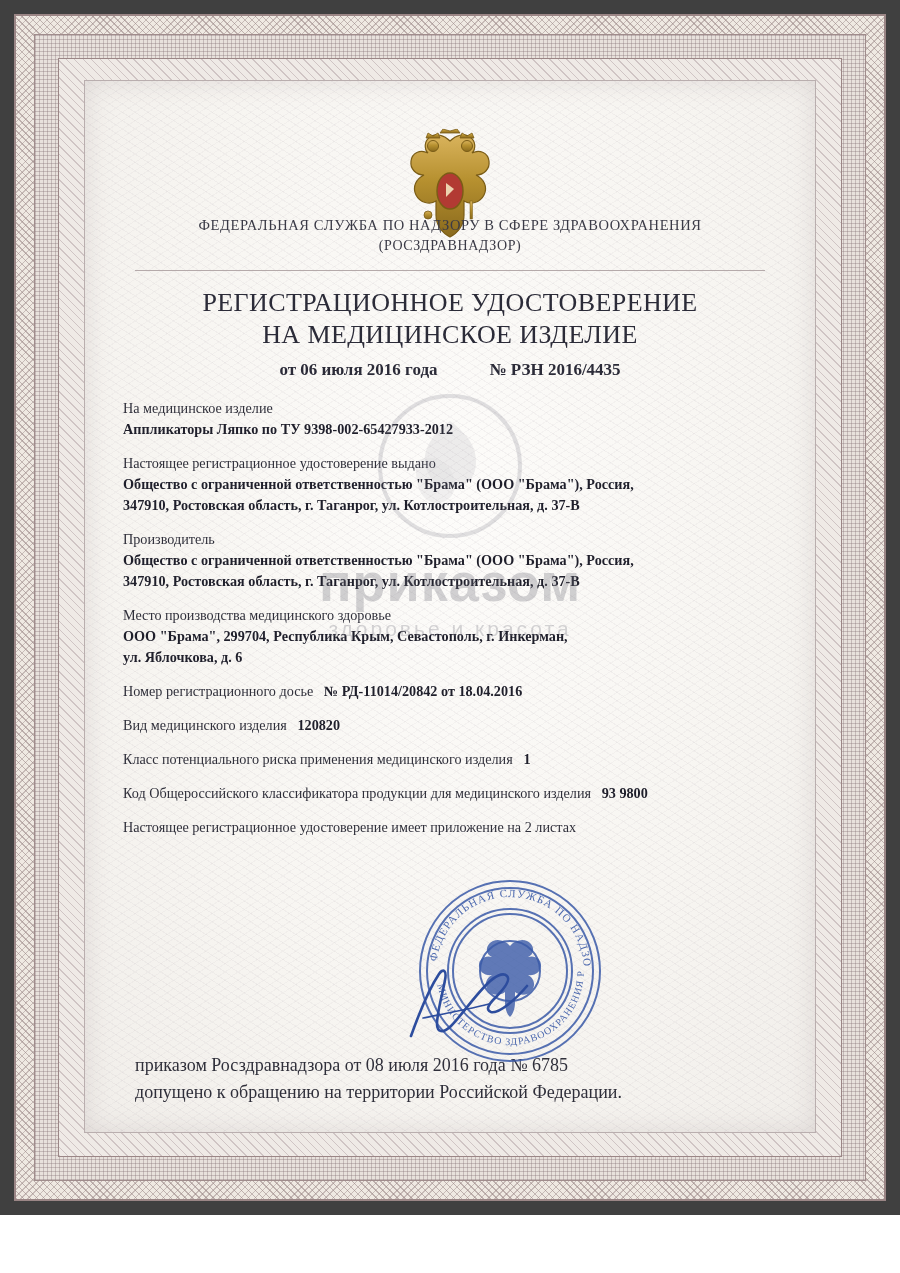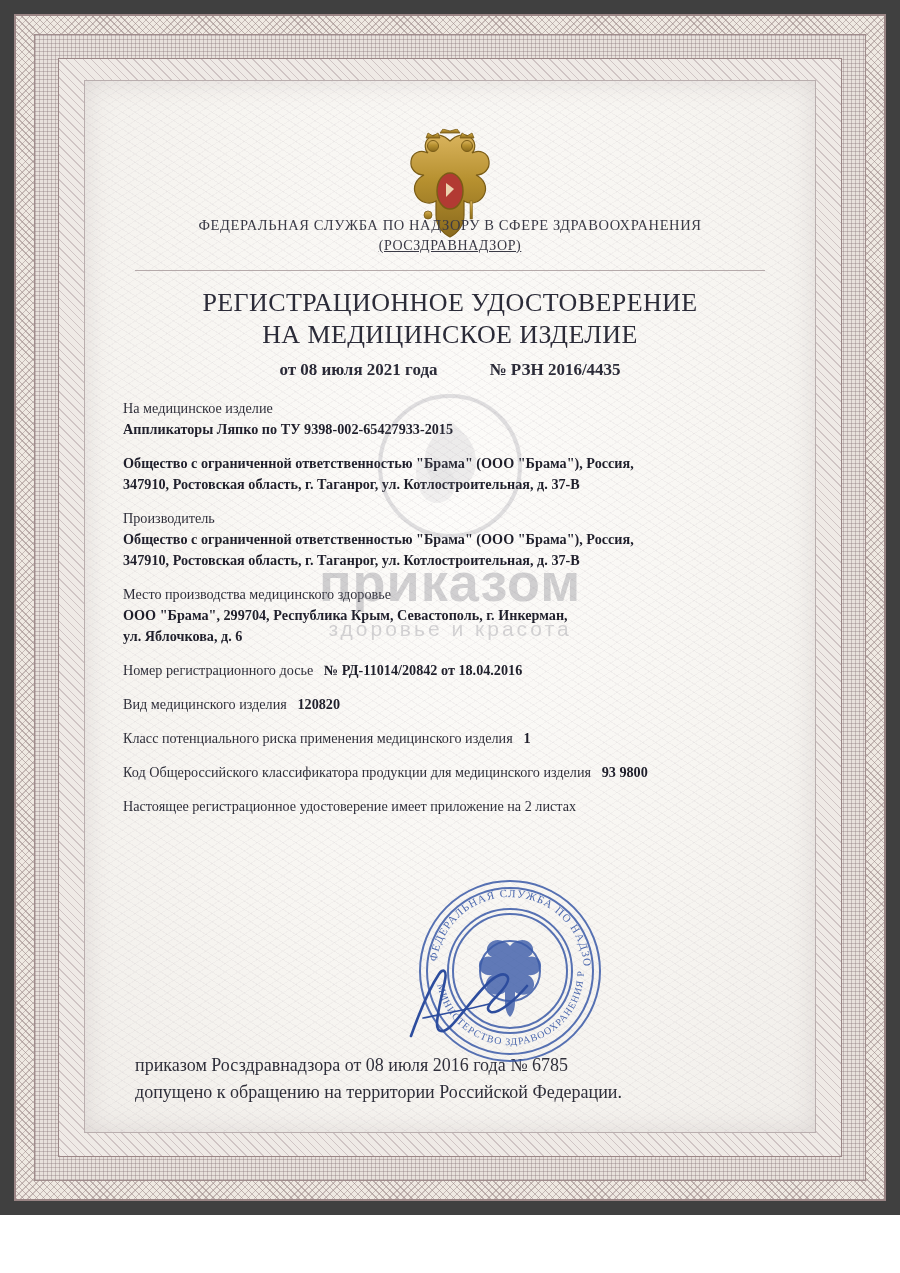--- a/index.html
+++ b/index.html
@@ -103,21 +103,21 @@
   
   .agency {
     text-align: center;
     font-family: "Liberation Serif", serif;
     font-size: 14.5px;
     letter-spacing: 0.6px;
     color: #3a3a46;
     line-height: 1.45;
     margin-top: 4px;
   }
-  .agency .line2 { font-size: 14px; text-decoration: underline; }
+  .agency .line2 { font-size: 14px; }
 
   .rule {
     height: 1px;
     background: #b5aaaa;
     margin: 14px 26px 0 26px;
   }
 
   
   .title {
     text-align: center;
@@ -294,32 +294,33 @@
         <div class="line2">(РОСЗДРАВНАДЗОР)</div>
       </div>
 
       <div class="rule"></div>
 
       <div class="title">
         <div>РЕГИСТРАЦИОННОЕ УДОСТОВЕРЕНИЕ</div>
         <div>НА МЕДИЦИНСКОЕ ИЗДЕЛИЕ</div>
       </div>
       <div class="title-meta">
-        <span>от  08 июля 2021 года</span>
+        <span>от  06 июля 2016 года</span>
         <span>№  РЗН 2016/4435</span>
       </div>
 
       <div class="fields">
 
         <div class="field">
           <div class="label">На медицинское изделие</div>
-          <div class="value">Аппликаторы Ляпко по ТУ 9398-002-65427933-2015</div>
+          <div class="value">Аппликаторы Ляпко по ТУ 9398-002-65427933-2012</div>
         </div>
 
         <div class="field">
+          <div class="label">Настоящее регистрационное удостоверение выдано</div>
           <div class="value">Общество с ограниченной ответственностью "Брама" (ООО "Брама"), Россия,</div>
           <div class="value">347910, Ростовская область, г. Таганрог, ул. Котлостроительная, д. 37-В</div>
         </div>
 
         <div class="field">
           <div class="label">Производитель</div>
           <div class="value">Общество с ограниченной ответственностью "Брама" (ООО "Брама"), Россия,</div>
           <div class="value">347910, Ростовская область, г. Таганрог, ул. Котлостроительная, д. 37-В</div>
         </div>
 

